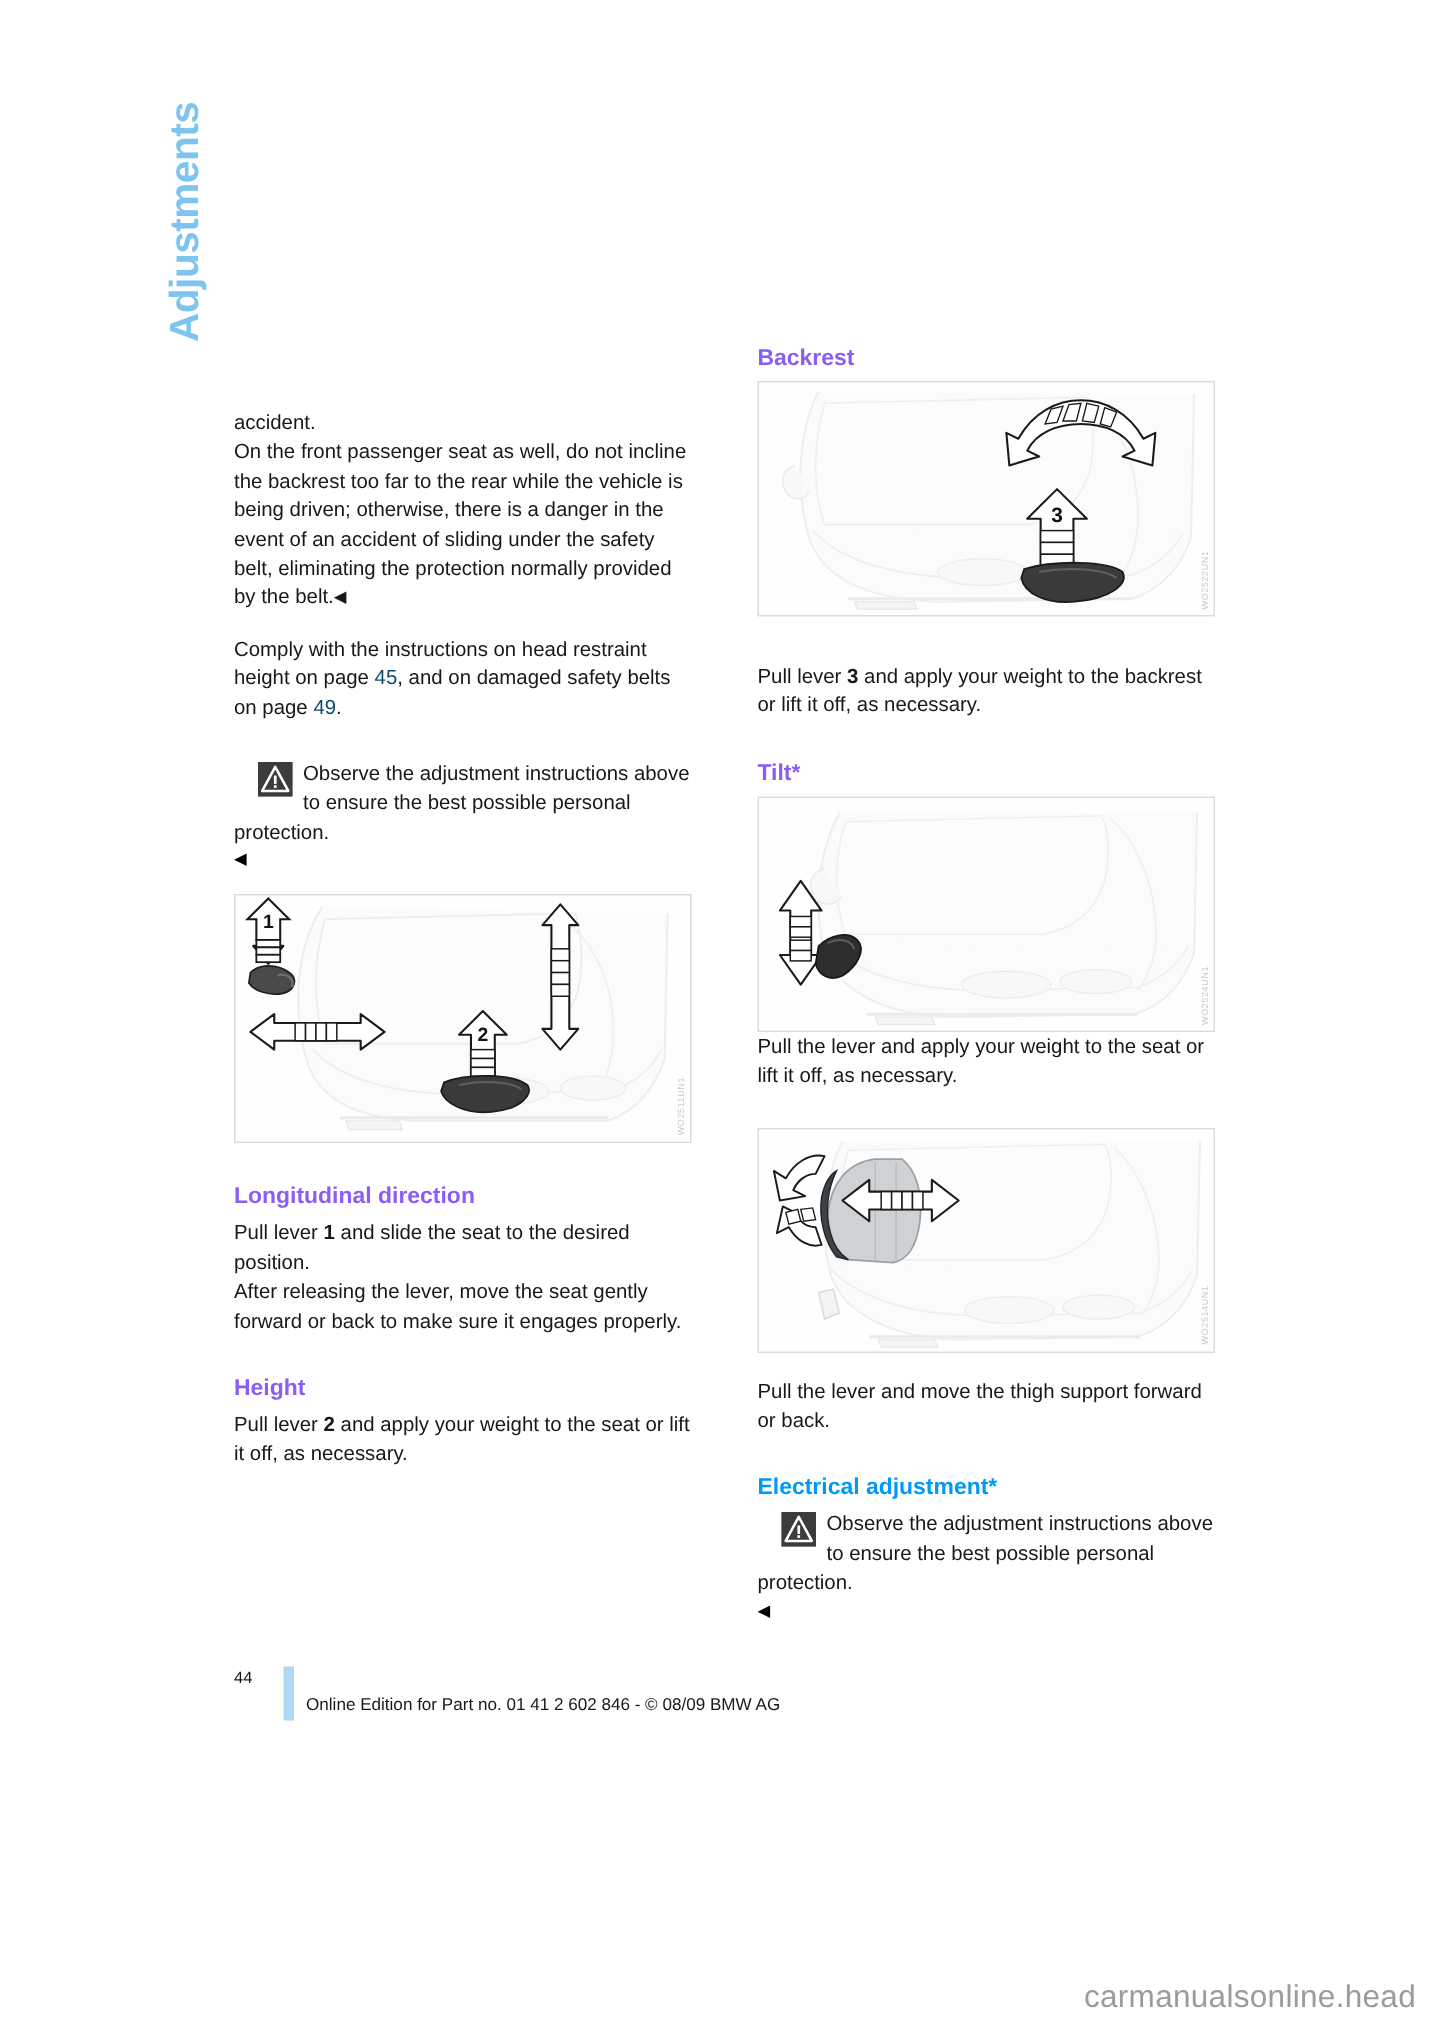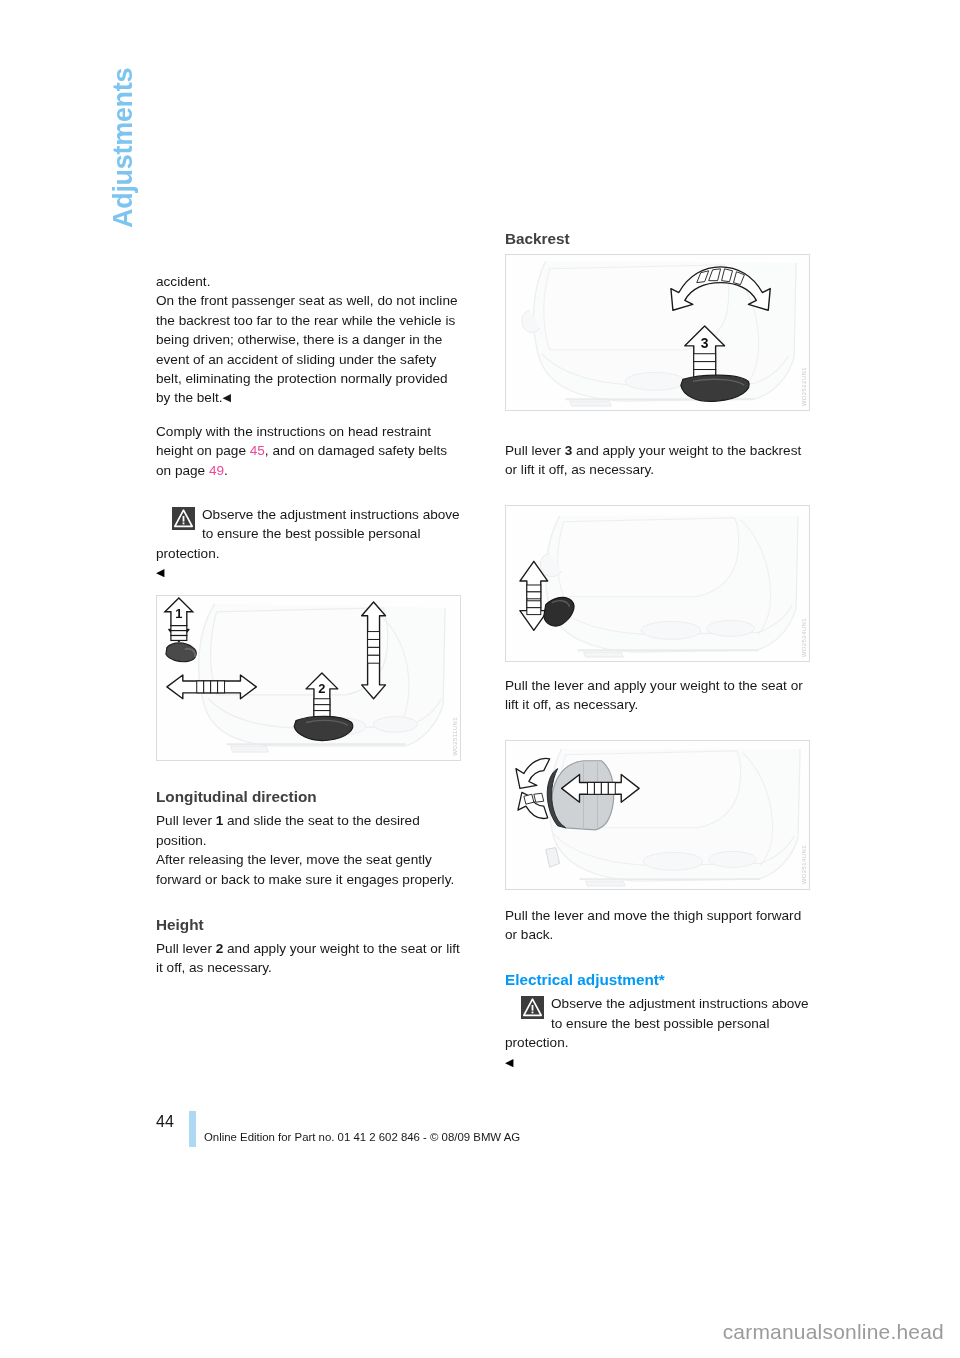--- a/index.html
+++ b/index.html
@@ -68,27 +68,27 @@
     margin: 0 0 4px 0;
     font-size: 15.3px;
     font-weight: bold;
     color: #0099f5;
     line-height: 21px;
   }
   h3 {
     margin: 0 0 4px 0;
     font-size: 15.3px;
     font-weight: bold;
-    color: #404040;
+    color: #8b5cf6;
     line-height: 21px;
   }
   .sec { margin-top: 25px; }
 
   b { font-weight: bold; }
-  .pref { color: #ec4899; }
+  .pref { color: #0c4a6e; }
   .endmark { font-size: 11px; vertical-align: 1px; letter-spacing: -0.5px; }
 
   
   .warn {
     position: relative;
     min-height: 30px;
   }
   .warn-icon {
     float: left;
     width: 23px;
@@ -127,21 +127,21 @@
     position: absolute;
     left: 156px;
     top: 1113px;
     width: 660px;
     height: 40px;
   }
   .pagenum {
     position: absolute;
     left: 0px;
     top: 0px;
-    font-size: 16px;
+    font-size: 11px;
     color: #16181a;
     font-weight: normal;
   }
   .foot-bar {
     position: absolute;
     left: 33px;
     top: -2px;
     width: 7px;
     height: 36px;
     background: #aed8f4;
@@ -311,20 +311,21 @@
 
           <path d="M178 126 C198 120 234 120 244 128 C248 136 236 146 212 148 C192 150 178 142 176 132 Z" fill="#3a3a3a" stroke="#1b1b1b" stroke-width="1.2"></path>
           <path d="M188 128 C208 124 232 126 240 132" fill="none" stroke="#606060" stroke-width="1.4"></path>
         </svg>
         <span class="fig-code">WO2522UN1</span>
       </div>
 
       <p style="margin-top:30px;"><span>Pull lever </span><b>3</b><span> and apply your weight to the backrest or lift it off, as necessary.</span></p>
 
       <div class="sec">
+        <h3>Tilt*</h3>
 
         <div class="fig" style="height:157px; margin-top:5px;">
           <svg viewBox="0 0 305 157" preserveAspectRatio="none" aria-hidden="true">
             <rect x="0" y="0" width="305" height="157" fill="#fefefe"></rect>
             <path d="M54 10 C40 36 36 72 44 104 C54 132 86 146 128 148 L252 146 C272 140 286 124 292 104 L294 10" fill="#fafbfb" stroke="#edeef0" stroke-width="1.3"></path>
             <path d="M58 16 C50 42 50 70 58 92 L190 92 C212 88 226 76 232 56 C236 36 234 20 230 12 Z" fill="#fcfcfc" stroke="#eeeff1" stroke-width="1.1"></path>
             <path d="M46 98 C66 120 106 130 152 130 L254 128 C270 122 282 112 288 100" fill="#fbfbfc" stroke="#edeef0" stroke-width="1.1"></path>
             <path d="M44 48 C34 50 32 60 38 68 C44 74 52 72 56 66" fill="#f7f8f9" stroke="#e9ebed" stroke-width="1"></path>
             <ellipse cx="166" cy="126" rx="30" ry="9" fill="#f7f8f9" stroke="#ebedef" stroke-width="1"></ellipse>
             <ellipse cx="226" cy="124" rx="24" ry="8" fill="#f7f8f9" stroke="#ebedef" stroke-width="1"></ellipse>
@@ -341,21 +342,21 @@
               <rect x="21" y="96" width="14" height="7"></rect>
               <rect x="21" y="103" width="14" height="7"></rect>
             </g>
 
             <path d="M40 100 C48 92 60 90 66 96 C72 102 66 114 56 120 C48 124 40 120 38 112 Z" fill="#2e2e2e" stroke="#161616" stroke-width="1.2"></path>
             <path d="M46 98 C54 94 62 96 64 102" fill="none" stroke="#5c5c5c" stroke-width="1.4"></path>
           </svg>
           <span class="fig-code">WO2524UN1</span>
         </div>
 
-        <p style="margin-top:14px;">Pull the lever and apply your weight to the seat or lift it off, as necessary.</p>
+        <p style="">Pull the lever and apply your weight to the seat or lift it off, as necessary.</p>
       </div>
 
       <div class="sec">
 
         <div class="fig" style="height:150px; margin-top:5px;">
           <svg viewBox="0 0 305 150" preserveAspectRatio="none" aria-hidden="true">
             <rect x="0" y="0" width="305" height="150" fill="#fefefe"></rect>
             <path d="M56 8 C44 32 40 66 48 98 C58 126 90 140 132 142 L254 140 C274 134 288 118 294 98 L296 8" fill="#fafbfb" stroke="#edeef0" stroke-width="1.3"></path>
             <path d="M60 14 C52 40 52 66 60 88 L192 88 C214 84 228 72 234 52 C238 32 236 18 232 10 Z" fill="#fcfcfc" stroke="#eeeff1" stroke-width="1.1"></path>
             <path d="M48 94 C68 116 108 126 154 126 L256 124 C272 118 284 108 290 96" fill="#fbfbfc" stroke="#edeef0" stroke-width="1.1"></path>

